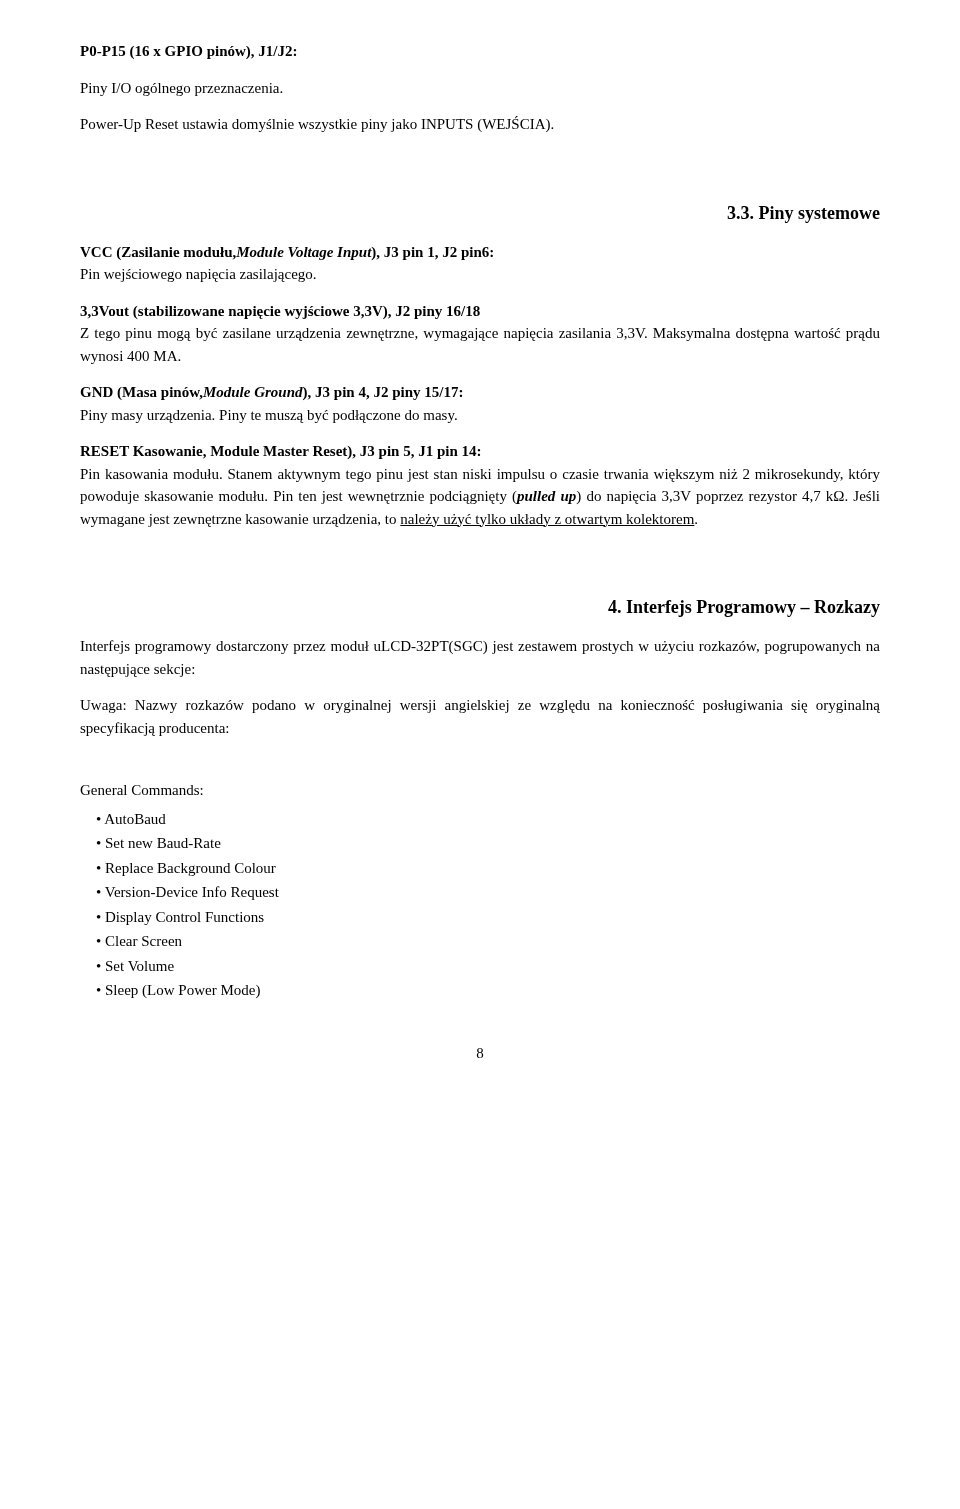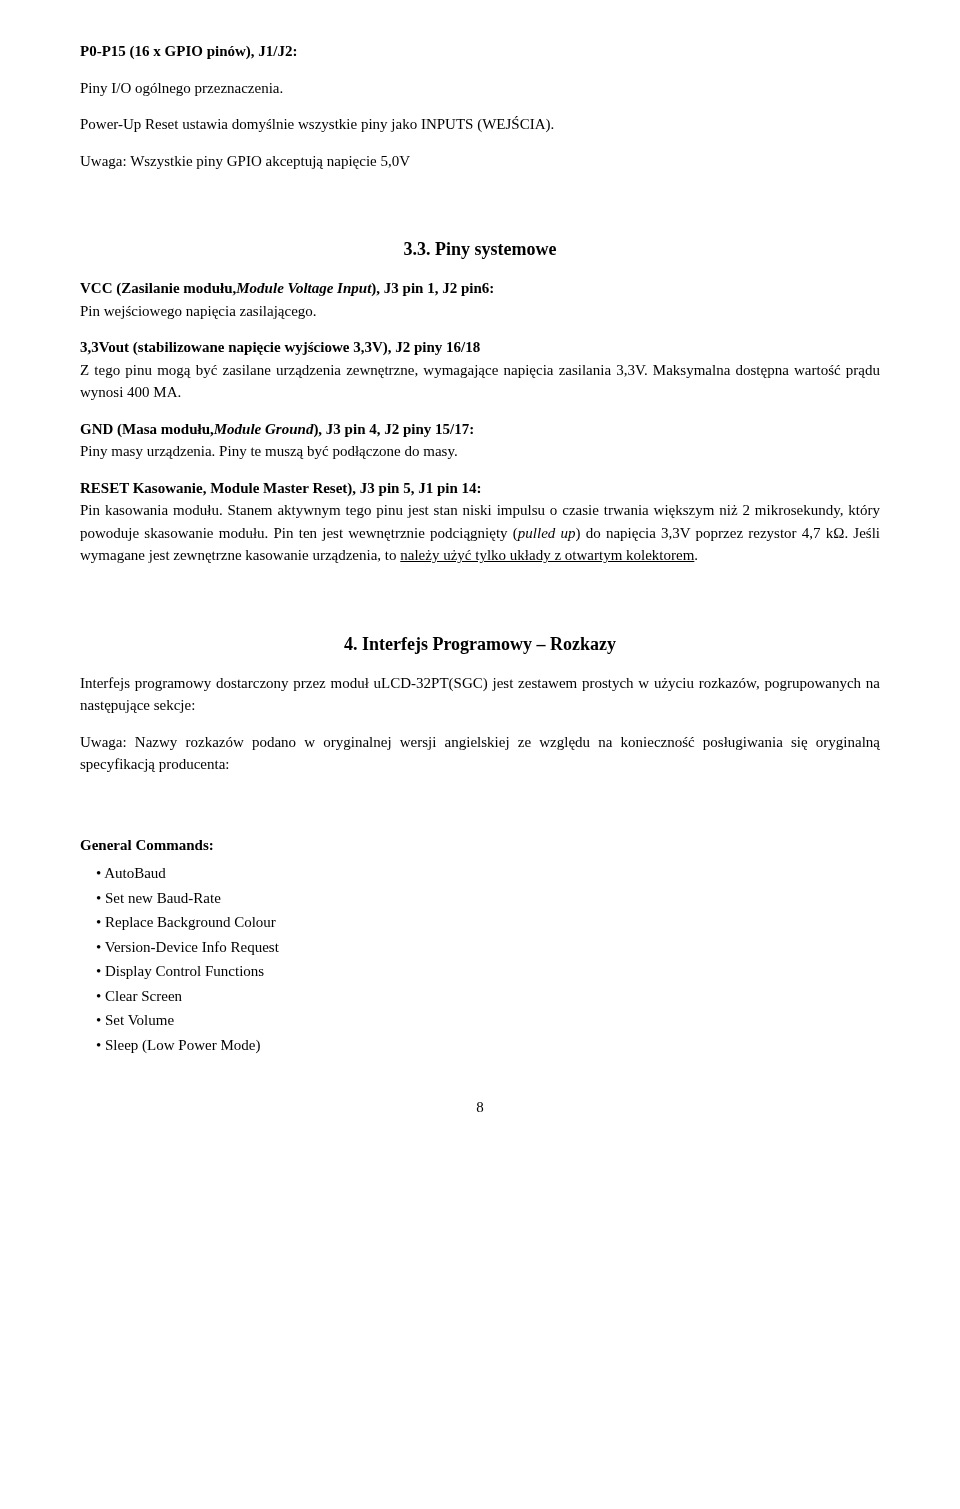--- a/index.html
+++ b/index.html
@@ -27,35 +27,36 @@
     .paragraph {
       margin-bottom: 14px;
       text-align: justify;
     }
 
     .section-heading {
       font-size: 18px;
       font-weight: bold;
       margin-top: 30px;
       margin-bottom: 14px;
-      text-align: center;
+      text-align: right;
     }
 
     .sub-heading {
-      font-weight: bold;
-      margin-top: 36px;
+      font-weight: normal;
+      margin-top: 18px;
       margin-bottom: 6px;
     }
 
     .bold-inline {
       font-weight: bold;
     }
 
     .italic-inline {
       font-style: italic;
+      font-weight: bold;
     }
 
     .bold-italic-inline {
       font-weight: bold;
       font-style: italic;
     }
 
     .underline-inline {
       text-decoration: underline;
     }
@@ -98,39 +99,38 @@
   <p class="paragraph">
     <span class="bold-inline">P0-P15 (16 x GPIO pinów), J1/J2:</span>
   </p>
 
   <p class="paragraph">Piny I/O ogólnego przeznaczenia.</p>
 
 
   <p class="paragraph">Power-Up Reset ustawia domyślnie wszystkie piny jako INPUTS (WEJŚCIA).</p>
 
 
-  <p class="paragraph">Uwaga: Wszystkie piny GPIO akceptują napięcie 5,0V</p>
 
   <div class="spacer"></div>
 
   <p class="section-heading">3.3. Piny systemowe</p>
 
   <p class="paragraph">
     <span class="bold-inline">VCC (Zasilanie modułu,</span><span class="bold-italic-inline">Module Voltage Input</span><span class="bold-inline">),  J3 pin 1, J2 pin6:</span><br>
     <span>Pin wejściowego napięcia zasilającego.</span>
   </p>
 
 
   <p class="paragraph">
     <span class="bold-inline">3,3Vout (stabilizowane napięcie wyjściowe 3,3V), J2 piny 16/18</span><br>
     <span>Z tego pinu mogą być zasilane urządzenia zewnętrzne, wymagające napięcia zasilania 3,3V. Maksymalna dostępna wartość prądu wynosi 400 MA.</span>
   </p>
 
   <p class="paragraph">
-    <span class="bold-inline">GND (Masa modułu,</span><span class="bold-italic-inline">Module Ground</span><span class="bold-inline">), J3 pin 4, J2 piny 15/17:</span><br>
+    <span class="bold-inline">GND (Masa pinów,</span><span class="bold-italic-inline">Module Ground</span><span class="bold-inline">), J3 pin 4, J2 piny 15/17:</span><br>
     <span>Piny masy urządzenia. Piny te muszą być podłączone do masy.</span>
   </p>
 
   <p class="paragraph">
     <span class="bold-inline">RESET Kasowanie, Module Master Reset), J3 pin 5, J1 pin 14:</span><br>
     <span>Pin kasowania modułu. Stanem aktywnym tego pinu jest stan niski impulsu o czasie trwania większym niż 2 mikrosekundy, który powoduje skasowanie modułu. Pin ten jest wewnętrznie podciągnięty (</span><span class="italic-inline">pulled up</span><span>) do napięcia 3,3V poprzez rezystor 4,7 kΩ. Jeśli wymagane jest zewnętrzne kasowanie urządzenia, to </span><span class="underline-inline">należy użyć tylko układy z otwartym kolektorem</span><span>.</span>
   </p>
 
   <div class="spacer"></div>
 

